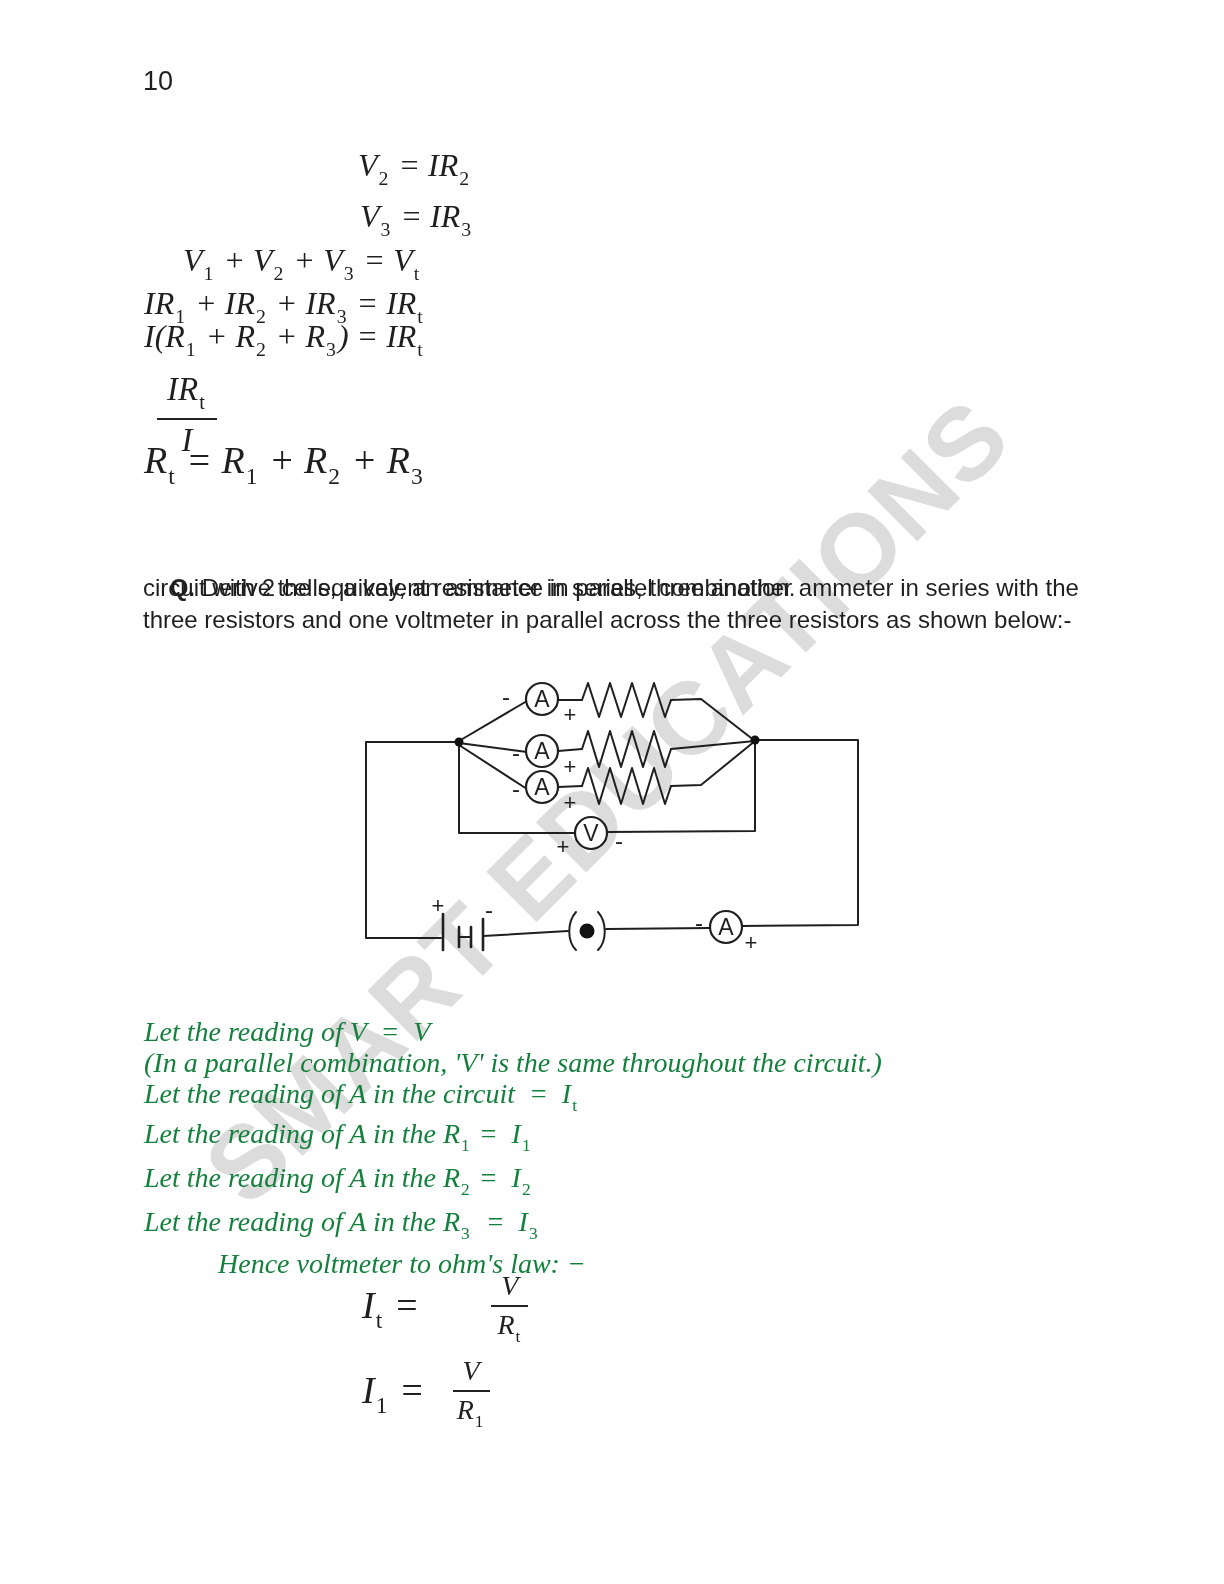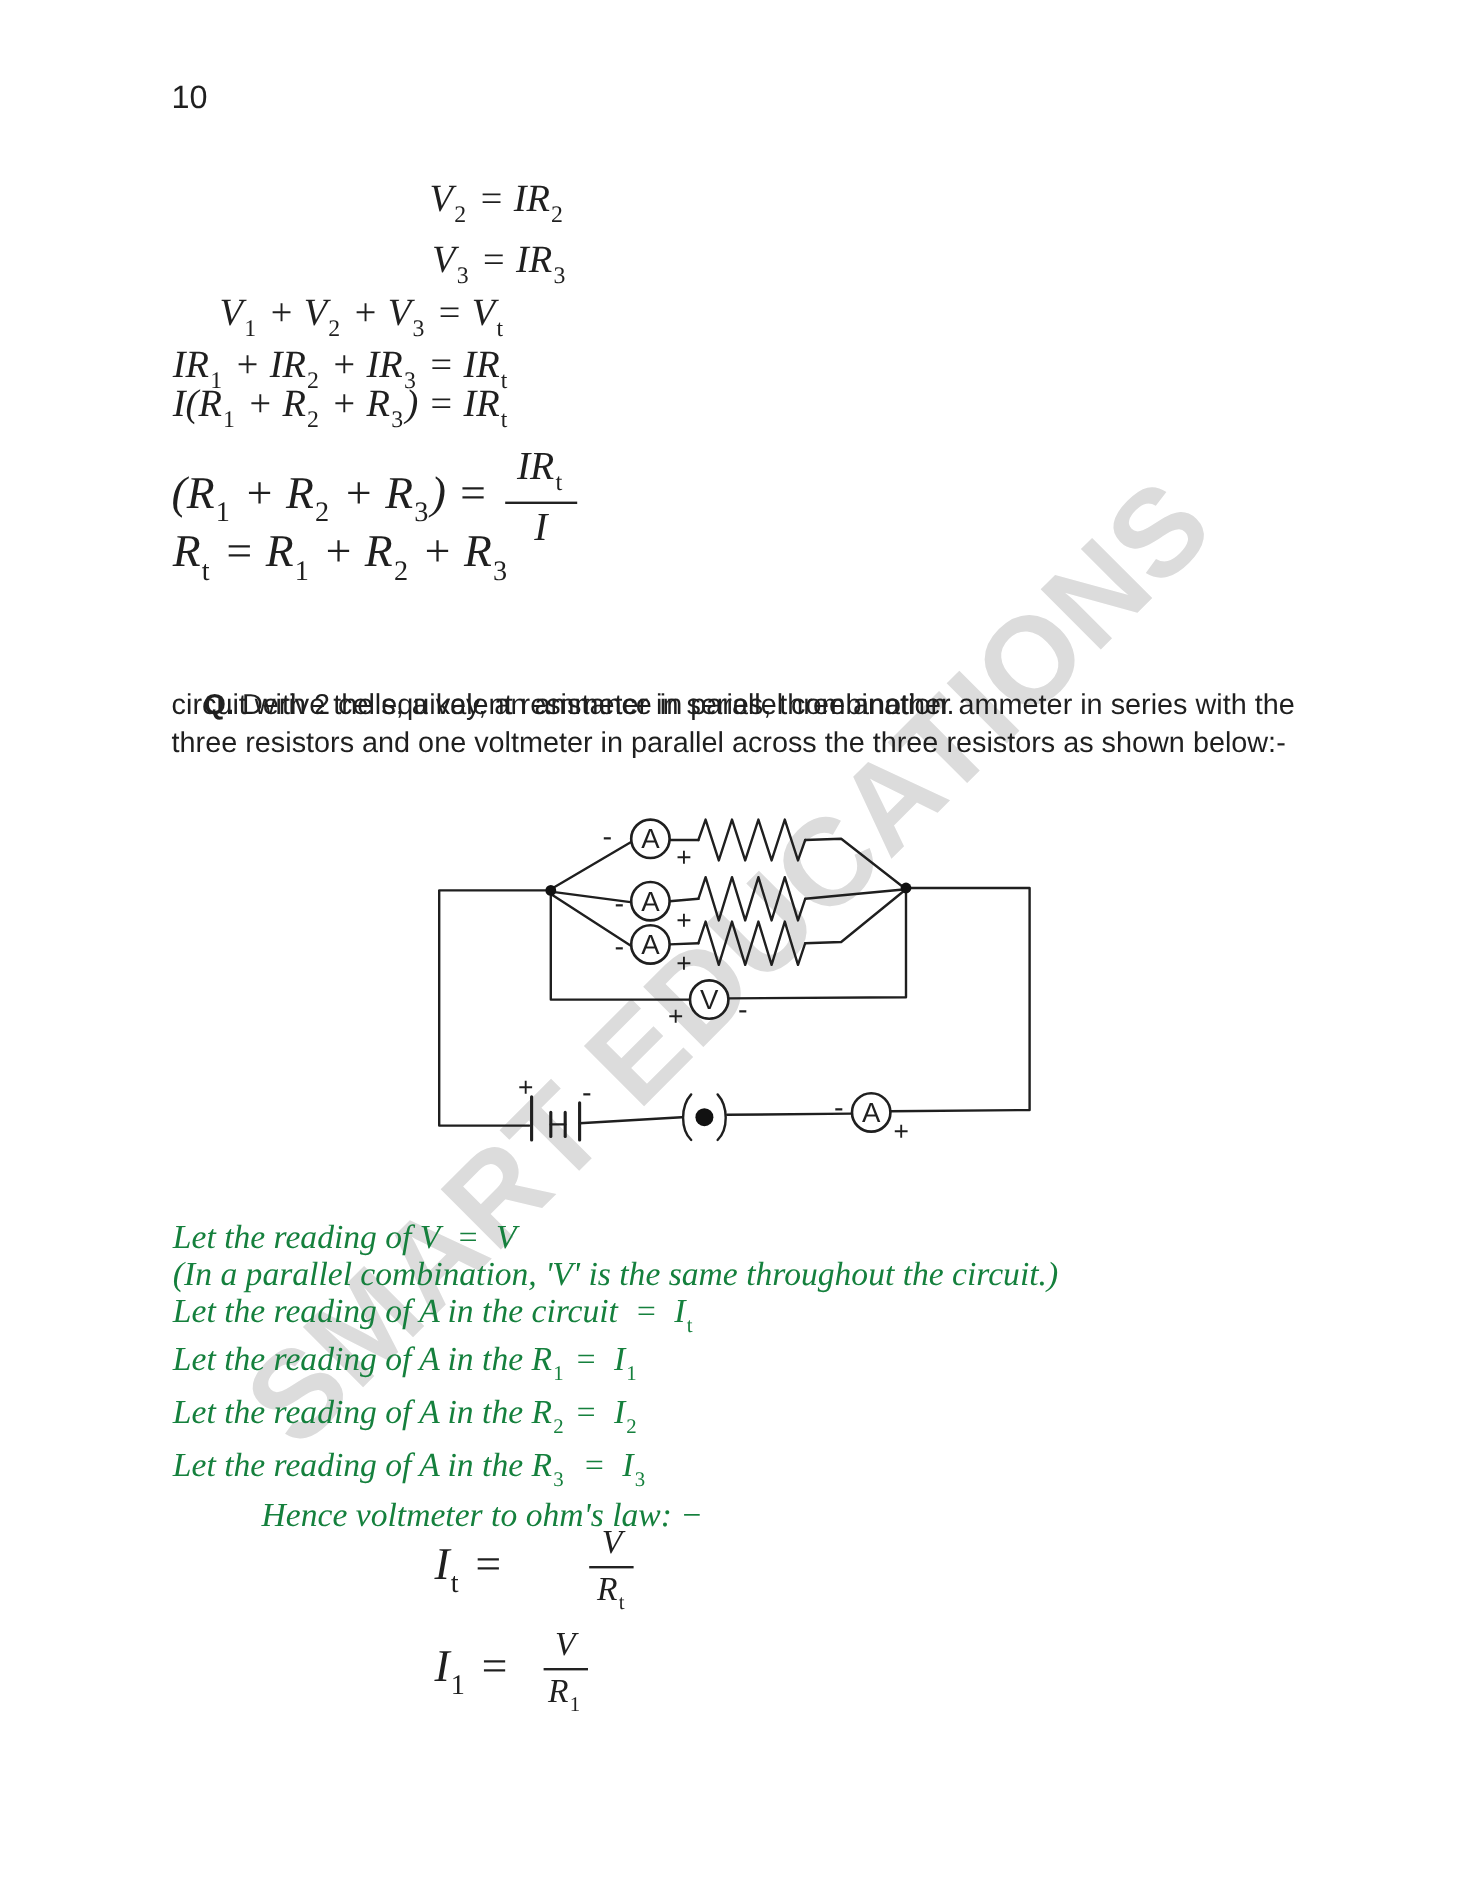--- a/index.html
+++ b/index.html
@@ -42,21 +42,20 @@
 
   <div class="abs" style="left:143px; top:66px; font-size:27px;">10</div>
 
   <div class="eq math" style="left:358px; top:146px;">V<sub>2</sub> = IR<sub>2</sub></div>
   <div class="eq math" style="left:360px; top:197px;">V<sub>3</sub> = IR<sub>3</sub></div>
   <div class="eq math" style="left:183px; top:241px;">V<sub>1</sub> + V<sub>2</sub> + V<sub>3</sub> = V<sub>t</sub></div>
   <div class="eq math" style="left:144px; top:284px;">IR<sub>1</sub> + IR<sub>2</sub> + IR<sub>3</sub> = IR<sub>t</sub></div>
   <div class="eq math" style="left:144px; top:317px;">I(R<sub>1</sub> + R<sub>2</sub> + R<sub>3</sub>) = IR<sub>t</sub></div>
 
   <div class="eq eqflex" style="left:143px; top:371px;">
-    <span class="math eq-big">(R<sub>1</sub> + R<sub>2</sub> + R<sub>3</sub>) =</span>
     <span class="frac math" style="font-size:33px; margin-left:14px;">
       <span class="fnum">IR<sub>t</sub></span>
       <span class="fden">I</span>
     </span>
   </div>
 
   <div class="eq math eq-big" style="left:144px; top:438px;">R<sub>t</sub> = R<sub>1</sub> + R<sub>2</sub> + R<sub>3</sub></div>
 
 
   <div class="abs para-line" style="left:143px; top:540px;">

